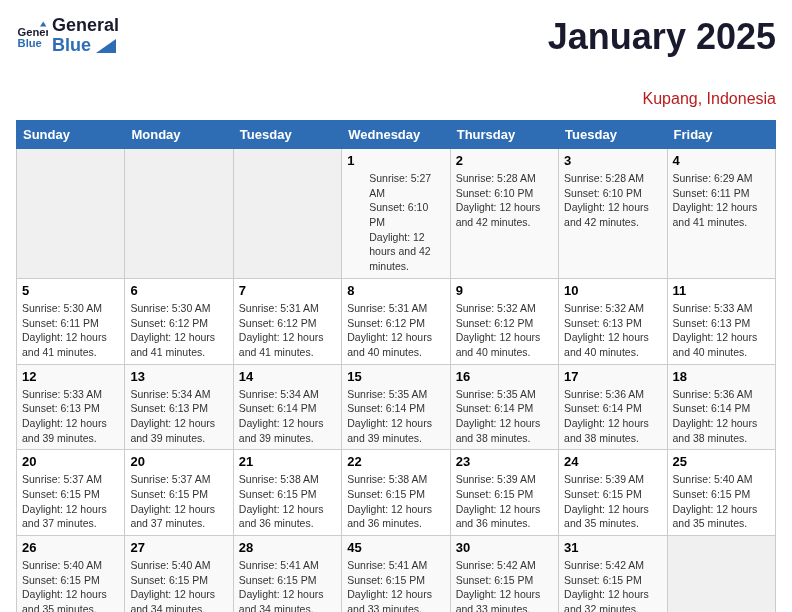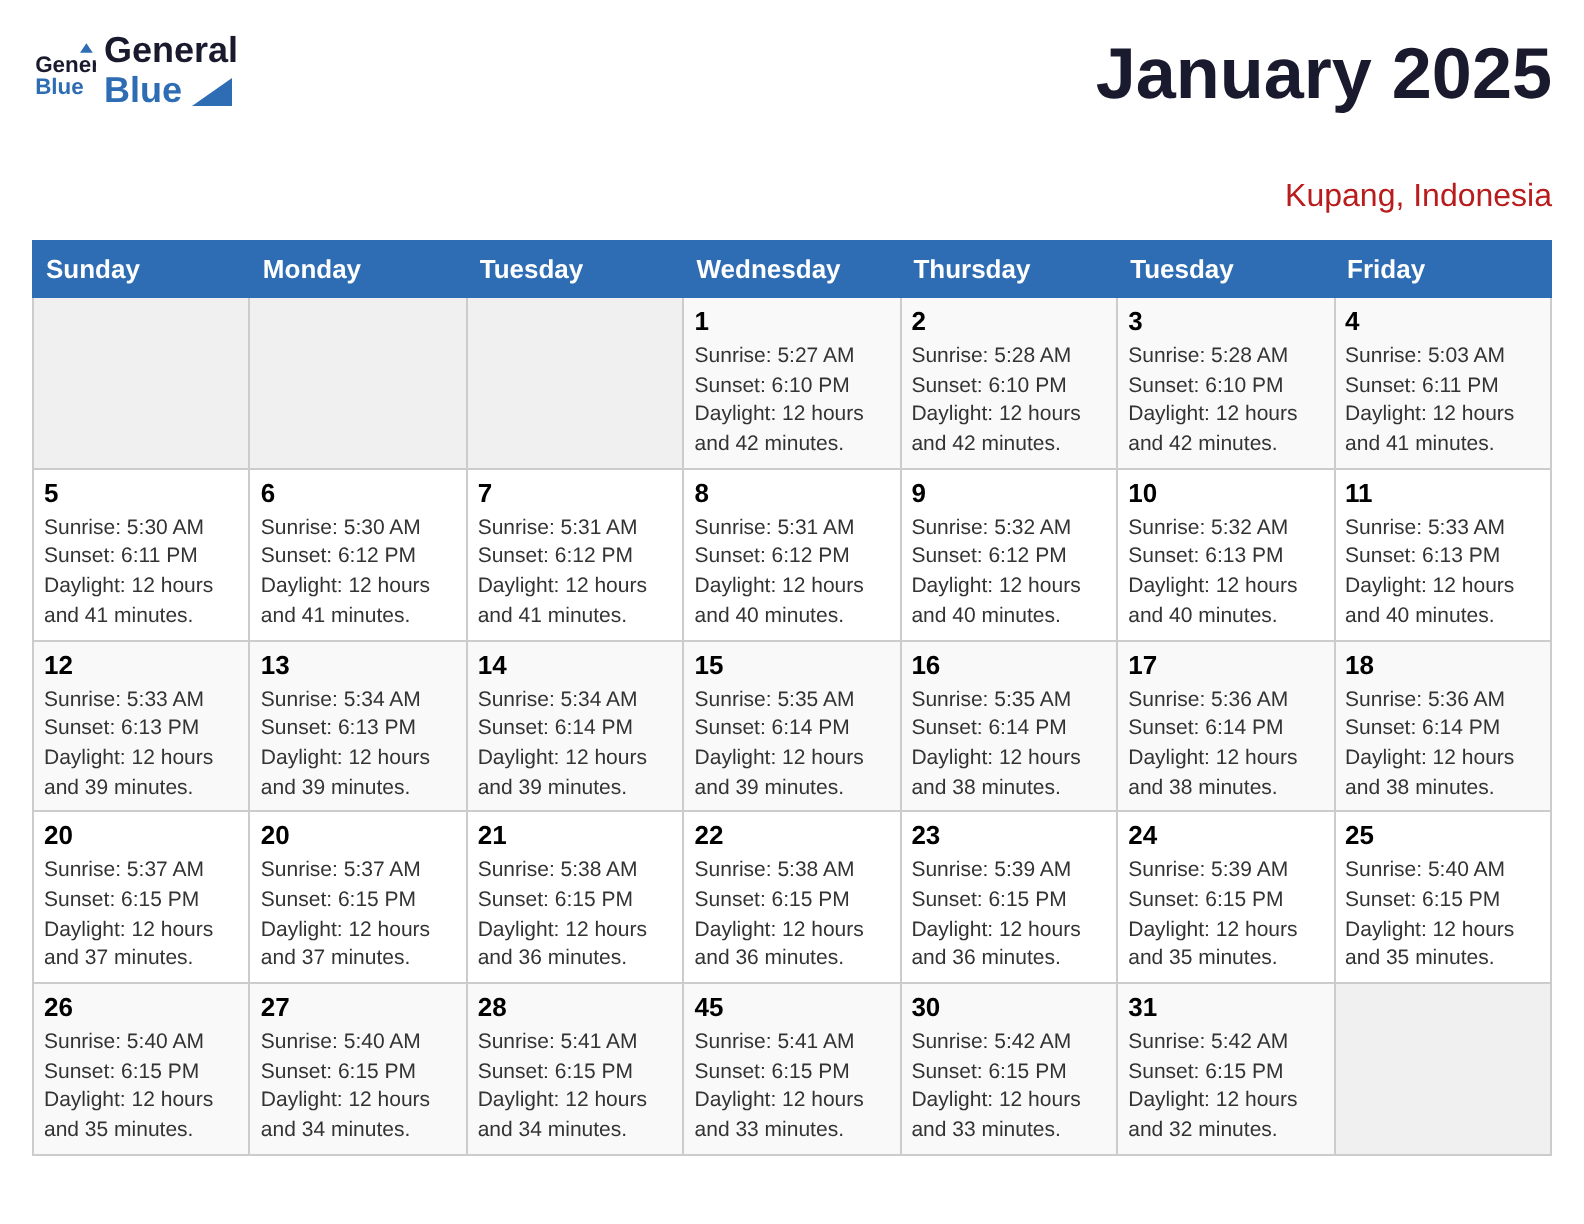--- a/index.html
+++ b/index.html
@@ -116,39 +116,39 @@
         <th>Friday</th>
       </tr>
   </thead>
   <tbody id="calendar-body">
   <tr>
         <td class="empty-cell"></td>
         <td class="empty-cell"></td>
         <td class="empty-cell"></td>
         <td>
           <div class="day-number">1</div>
-          <div class="day-info" style="white-space: pre-line;">Sunrise: 5:27 AM
+          <div class="day-info" style="white-space: pre-line; margin-left: 22px;">Sunrise: 5:27 AM
 Sunset: 6:10 PM
 Daylight: 12 hours and 42 minutes.</div>
         </td>
         <td>
           <div class="day-number">2</div>
           <div class="day-info" style="white-space: pre-line;">Sunrise: 5:28 AM
 Sunset: 6:10 PM
 Daylight: 12 hours and 42 minutes.</div>
         </td>
         <td>
           <div class="day-number">3</div>
           <div class="day-info" style="white-space: pre-line;">Sunrise: 5:28 AM
 Sunset: 6:10 PM
 Daylight: 12 hours and 42 minutes.</div>
         </td>
         <td>
           <div class="day-number">4</div>
-          <div class="day-info" style="white-space: pre-line;">Sunrise: 5:03 AM
+          <div class="day-info" style="white-space: pre-line;">Sunrise: 6:29 AM
 Sunset: 6:11 PM
 Daylight: 12 hours and 41 minutes.</div>
         </td>
       </tr>
       <tr>
         <td>
           <div class="day-number">5</div>
           <div class="day-info" style="white-space: pre-line;">Sunrise: 5:30 AM
 Sunset: 6:11 PM
 Daylight: 12 hours and 41 minutes.</div>

